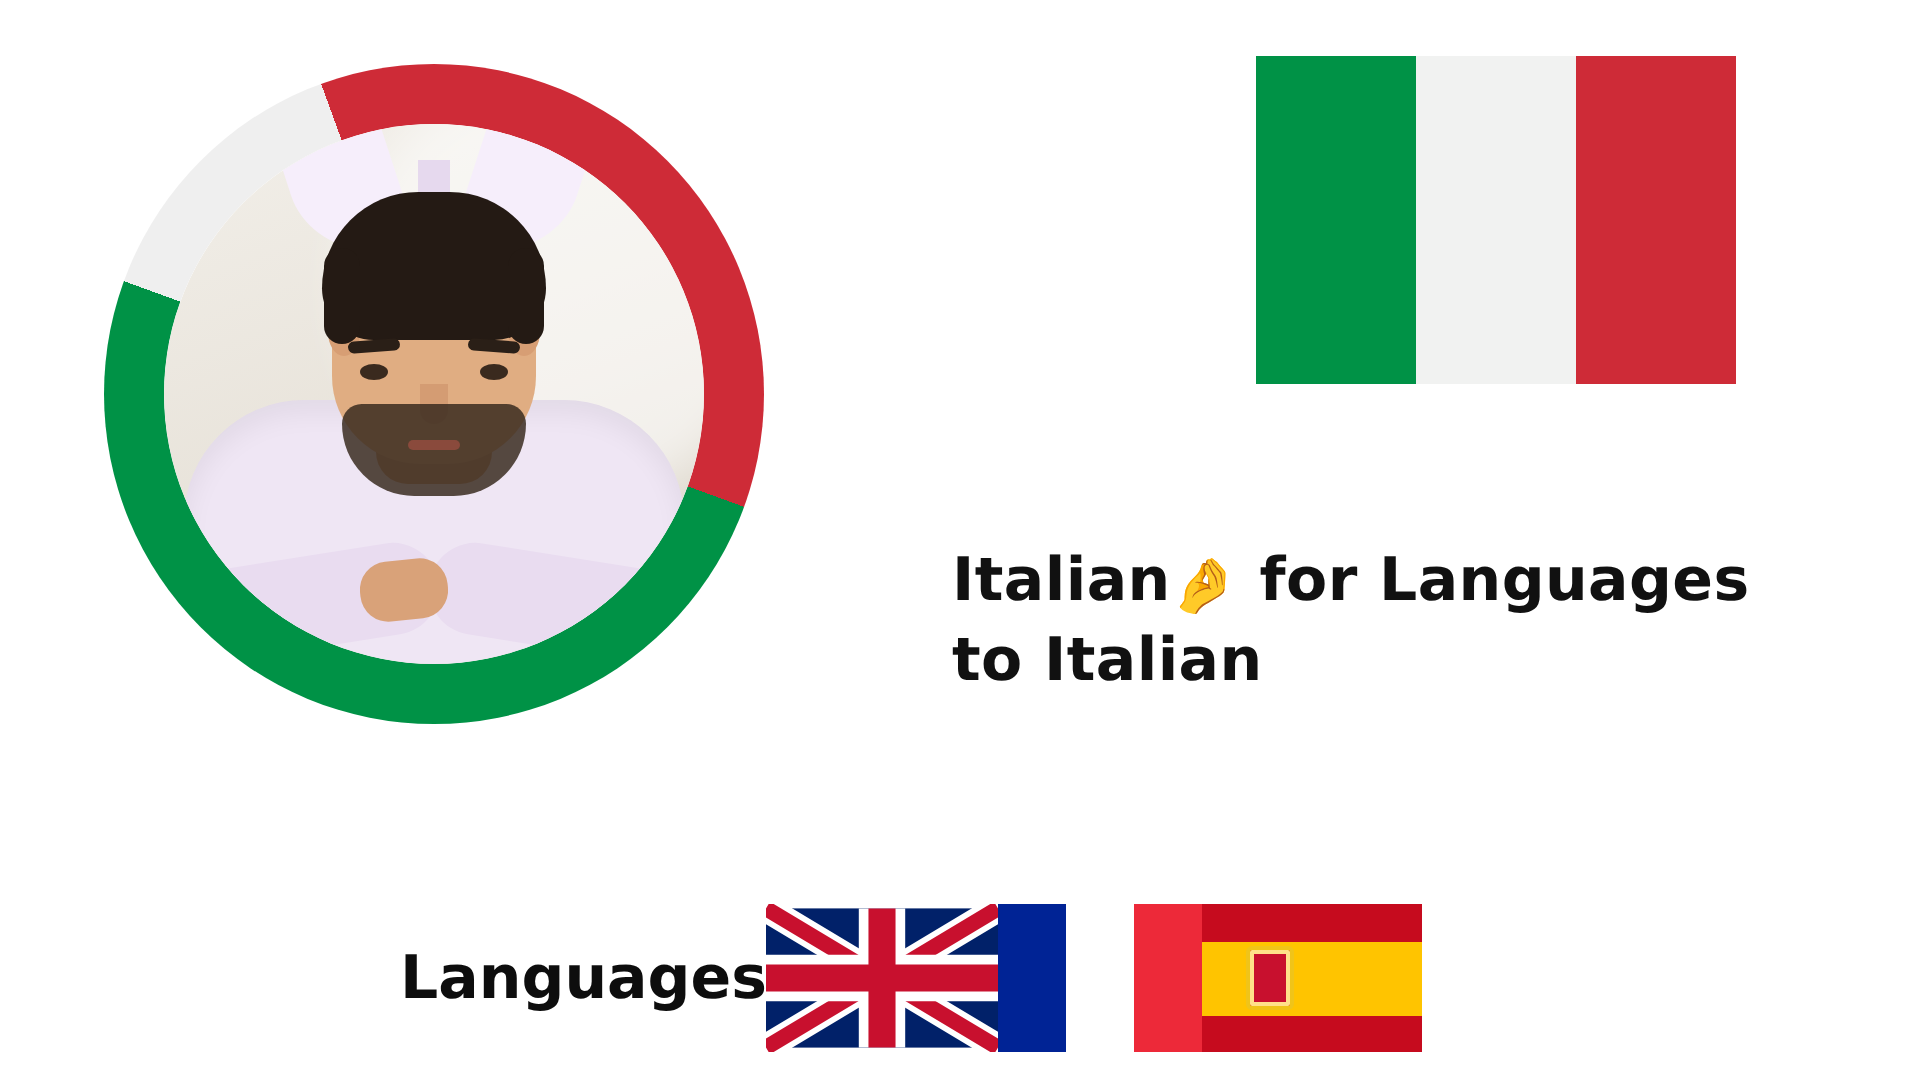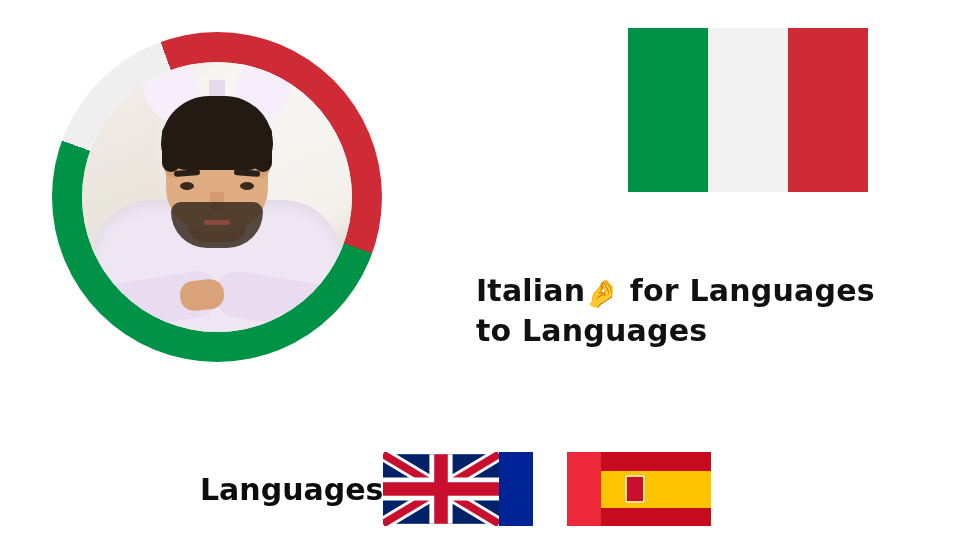--- a/index.html
+++ b/index.html
@@ -360,21 +360,21 @@
   </div>
 
   <div class="flag-it-large">
     <span style="background:#009246"></span>
     <span style="background:#f1f2f1"></span>
     <span style="background:#ce2b37"></span>
   </div>
 
   <div class="title">
     <span>Italian</span><span class="emoji">🤌</span><span> for Languages</span><br>
-    <span>to Languages</span>
+    <span>to Italian</span>
   </div>
 
   <div class="lang-row">
     <div class="lang-label">Languages</div>
 
     <svg class="flag-small" viewBox="0 0 60 36">
       <rect width="60" height="36" fill="#012169"></rect>
       <path d="M0,0 L60,36 M60,0 L0,36" stroke="#ffffff" stroke-width="7"></path>
       <path d="M0,0 L60,36 M60,0 L0,36" stroke="#c8102e" stroke-width="4"></path>
       <path d="M30,0 V36 M0,18 H60" stroke="#ffffff" stroke-width="12"></path>

